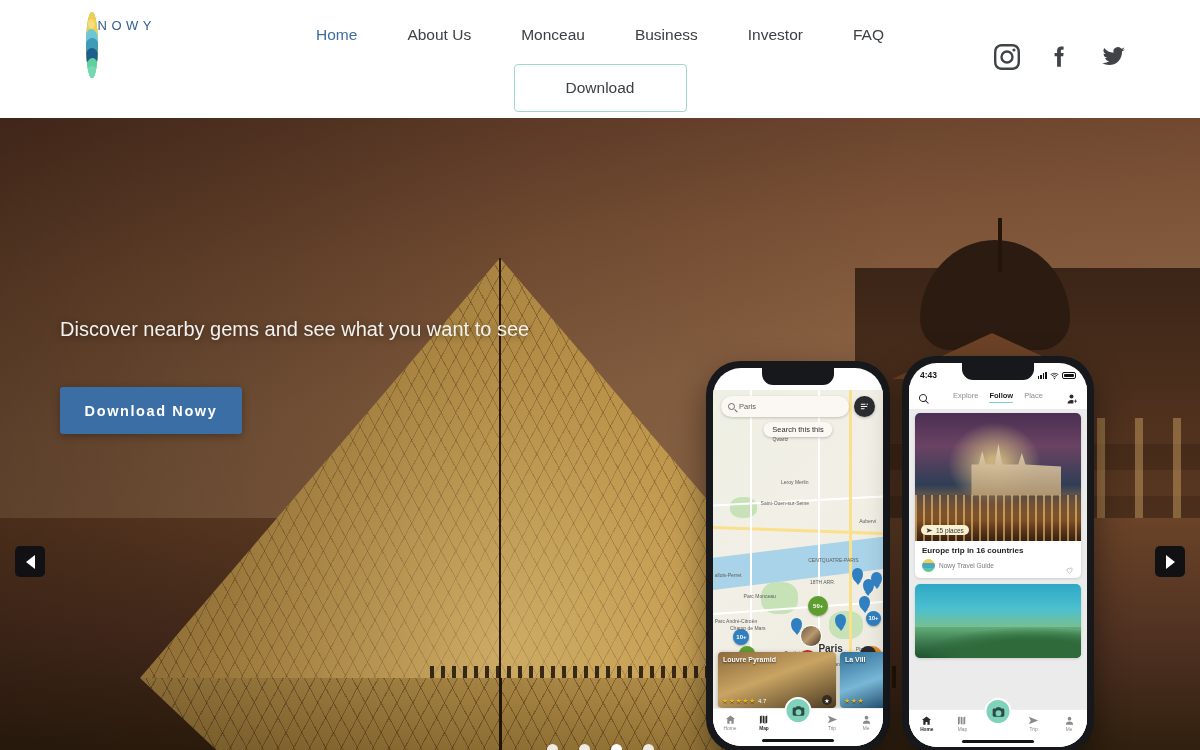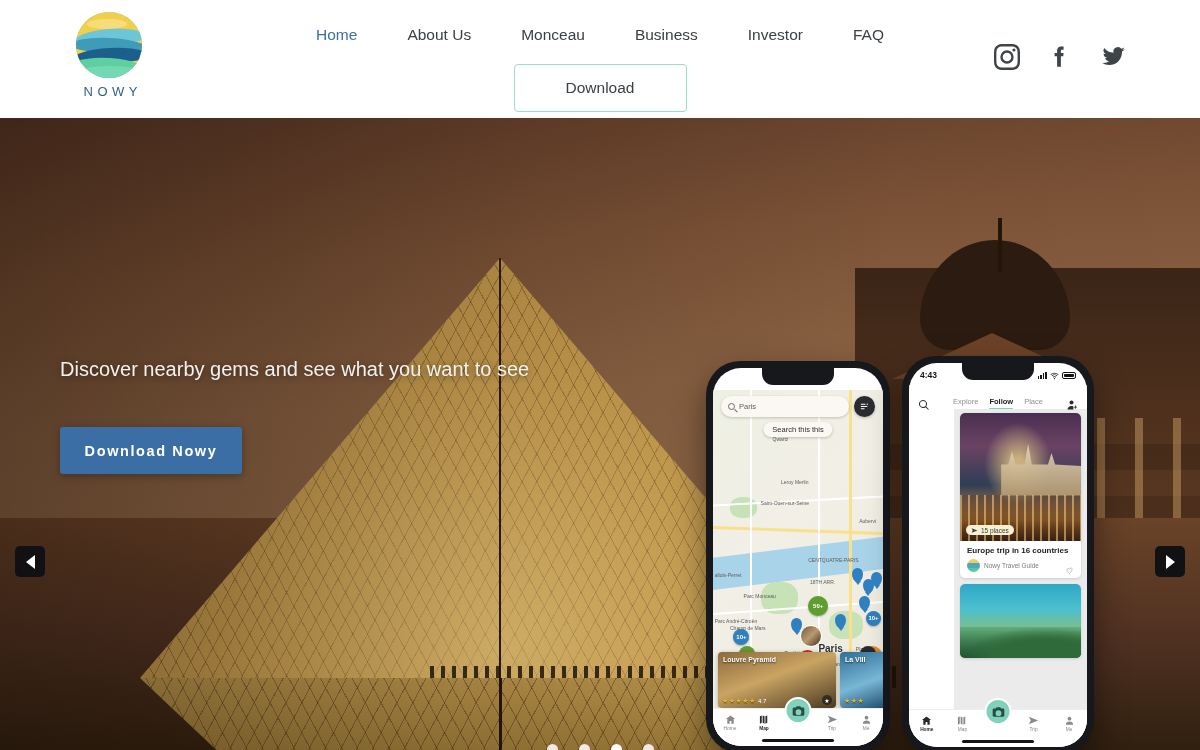--- a/index.html
+++ b/index.html
@@ -14,22 +14,22 @@
   
   .header {
     position: relative;
     width: 1200px; height: 118px;
     background: #ffffff;
     display: flex; align-items: center;
     z-index: 30;
   }
 
   .brand {
-    position: absolute; left: 72px; top: 12px;
-    width: 70px; display: flex; flex-direction: column; align-items: flex-end;
+    position: absolute; left: 86px; top: 12px;
+    width: 70px; display: flex; flex-direction: row; align-items: flex-start;
   }
   .logo-mark {
     width: 66px; height: 66px; border-radius: 50%;
     overflow: hidden; position: relative;
     background: #5bbfd0;
   }
   .logo-mark .sky  { position:absolute; inset:0; background:#f2cf4a; }
   .logo-mark .w1 {
     position:absolute; left:-6%; top:26%; width:112%; height:24%;
     background:#6cc6d8; border-radius:50% 50% 42% 42%/70% 70% 30% 30%;
@@ -190,21 +190,21 @@
   
   .hero-copy {
     position: absolute; left: 60px; top: 200px; width: 640px; z-index: 6;
   }
   .hero-title {
     font-size: 44px; font-weight: bold; color: #ffffff;
     line-height: 1.16; letter-spacing: -.2px;
     text-shadow: 0 2px 10px rgba(0,0,0,.35);
   }
   .hero-sub {
-    margin-top: 40px; font-size: 20px; color: #f3f1ee; font-weight: 400;
+    font-size: 20px; color: #f3f1ee; font-weight: 400;
     text-shadow: 0 1px 7px rgba(0,0,0,.45);
   }
   .cta-btn {
     margin-top: 46px; width: 182px; height: 47px;
     background: #3a6ea5; color: #ffffff; border: none; border-radius: 3px;
     font-size: 14.5px; font-weight: bold; letter-spacing: 1.6px;
     font-family: inherit; cursor: pointer;
     box-shadow: 0 2px 8px rgba(0,0,0,.3);
   }
 
@@ -406,35 +406,35 @@
   }
   .camera-fab svg { width: 14px; height: 14px; fill: #2e4a44; }
   .home-indicator {
     position: absolute; left: 50%; transform: translateX(-50%); bottom: 4px;
     width: 72px; height: 3px; border-radius: 2px; background: #141414; z-index: 10;
   }
 
   
   .feed-head {
     position: absolute; left: 0; right: 0; top: 22px; height: 24px;
-    display: flex; align-items: flex-end; padding: 0 9px; gap: 4px; z-index: 6;
+    display: flex; align-items: center; padding: 0 9px; gap: 4px; z-index: 6;
     background: #fff;
   }
   .feed-tabs { flex: 1; display: flex; justify-content: center; gap: 11px; }
   .feed-tab { font-size: 7.5px; color: #8e8e8e; position: relative; padding-bottom: 3px; }
   .feed-tab.active { color: #1d1d1d; font-weight: bold; }
   .feed-tab.active::after {
     content: ""; position: absolute; left: 0; right: 0; bottom: 0;
     height: 1.5px; background: #7fd3bb; border-radius: 1px;
   }
   .icon-btn { width: 12px; height: 12px; flex: none; }
   .icon-btn svg { width: 12px; height: 12px; fill: #2b2b2b; }
   .feed {
     position: absolute; left: 0; right: 0; top: 46px; bottom: 0;
-    background: #ebebeb; overflow: hidden; padding: 4px 6px; margin-left: 45px;
+    background: #ebebeb; overflow: hidden; padding: 4px 6px;
   }
   .feed-card {
     background: #fff; border-radius: 5px; overflow: hidden;
     box-shadow: 0 1px 3px rgba(0,0,0,.13); margin-bottom: 6px;
   }
   .feed-img {
     position: relative; height: 128px;
     background:
       radial-gradient(ellipse at 48% 40%, #c9b07e 0 6%, transparent 38%),
       linear-gradient(180deg, #4a2f52 0%, #6a4363 26%, #2f3e55 56%, #d98b3a 84%, #8a4a22 100%);

